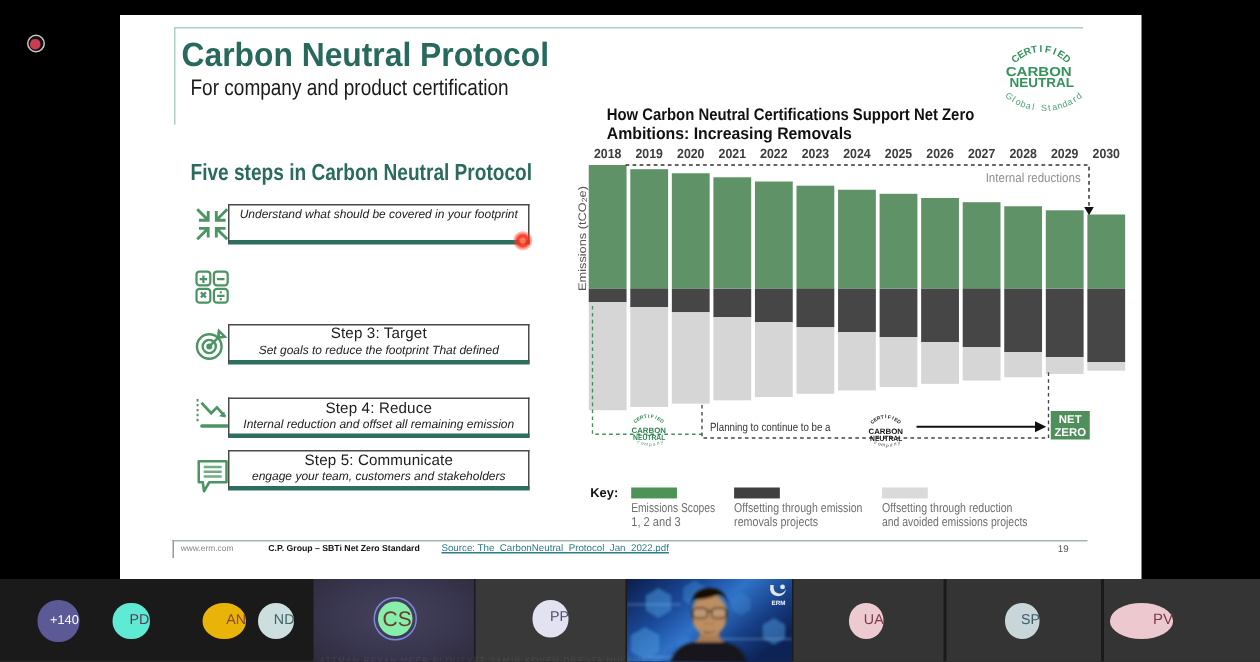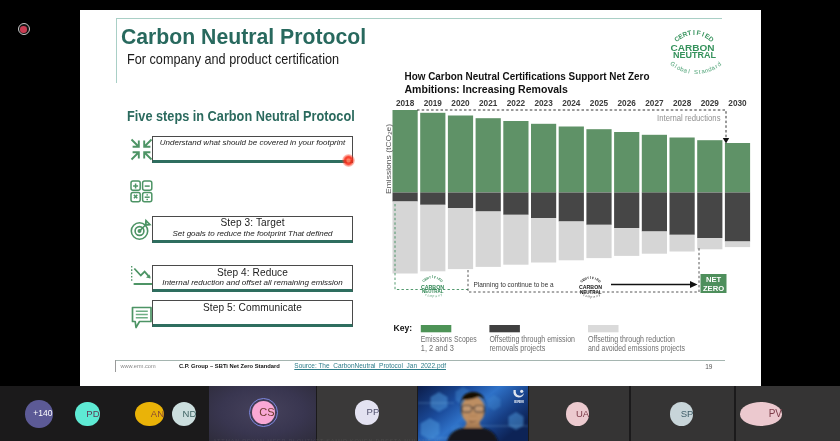--- a/index.html
+++ b/index.html
@@ -72,20 +72,21 @@
       <div class="ss">Internal reduction and offset all remaining emission</div>
     </div>
 <div class="abs" style="left:50px;top:295.5px;width:23px;height:23px"><svg width="23" height="23" viewBox="0 0 23 23">
         <g stroke="#4d9465" fill="none">
 <path stroke-width="1.7" d="M 2.5 1.5 H 21 V 15.5 H 9.5 L 6 21.5 L 5.2 15.5 H 2.5 Z" stroke-linejoin="round"></path>
 <path stroke-width="1.6" stroke="#6fae85" d="M 5.8 5.3 H 17.8 M 5.8 8.5 H 17.8 M 5.8 11.7 H 17.8"></path>
 </g>
       </svg></div>
 <div class="stepbox" style="top:290.0px">
 <div class="st">Step 5: Communicate</div>
+      <div class="ss">engage your team, customers and stakeholders</div>
     </div>
 <svg class="abs" style="left:0;top:0" width="681" height="376" viewBox="0 0 681 376" font-family="Liberation Sans, sans-serif">
 <text x="324.5" y="70" font-size="11.2" font-weight="bold" fill="#111" textLength="245" lengthAdjust="spacingAndGlyphs">How Carbon Neutral Certifications Support Net Zero</text>
 <text x="324.5" y="82.5" font-size="11.2" font-weight="bold" fill="#111" textLength="163.4" lengthAdjust="spacingAndGlyphs">Ambitions: Increasing Removals</text>
 <text x="325.1" y="95.5" font-size="8.8" font-weight="bold" fill="#3c3c3c" text-anchor="middle" textLength="18.3" lengthAdjust="spacingAndGlyphs">2018</text>
 <rect x="312.5" y="100.0" width="25.2" height="82.5" fill="#5f9267"></rect>
 <rect x="312.5" y="182.5" width="25.2" height="9.0" fill="#464646"></rect>
 <rect x="312.5" y="191.5" width="25.2" height="72.0" fill="#d6d6d6"></rect>
 <text x="352.8" y="95.5" font-size="8.8" font-weight="bold" fill="#3c3c3c" text-anchor="middle" textLength="18.3" lengthAdjust="spacingAndGlyphs">2019</text>
 <rect x="340.2" y="102.8" width="25.2" height="79.8" fill="#5f9267"></rect>
@@ -288,17 +289,17 @@
 <path d="M 3 1.5 Q 2 8.5 8 9 Q 13 9 13.5 4 Q 12 7.6 8.6 7.1 Q 4.6 6.4 5.3 1.5 Z" fill="#dfe5ef"></path>
 <circle cx="11.2" cy="2.8" r="1.6" fill="#dfe5ef"></circle>
 <text x="8.5" y="14.5" font-size="4.2" font-weight="bold" fill="#f2f5fa" text-anchor="middle">ERM</text>
 </g>
 </svg></div>
 <div class="av" style="left:25.0px;top:400.1px;width:27.5px;height:27.5px;background:#5c5a96;color:#fff;font-size:8.5px;line-height:27.5px">+140</div>
 <div class="av" style="left:75.0px;top:401.6px;width:24.5px;height:24.5px;background:#5eead4;color:#5e3a56;font-size:9.5px;line-height:24.5px">PD</div>
 <div class="av" style="left:135px;top:401.6px;width:29px;height:24.5px;background:#eab308;color:#8a4a32;font-size:9.5px;line-height:24.5px">AN</div>
 <div class="av" style="left:171.8px;top:401.6px;width:24.5px;height:24.5px;background:#ccdede;color:#3f6464;font-size:9.5px;line-height:24.5px">ND</div>
 <div class="abs" style="left:248.5px;top:397.8px;width:29px;height:29px;border-radius:50%;border:1.8px solid #7d87e0"></div>
-<div class="av" style="left:251.5px;top:400.8px;width:23px;height:23px;background:#f9a8d4;color:#6f3c2f;font-size:11px;line-height:23px">CS</div>
+<div class="av" style="left:251.5px;top:400.8px;width:23px;height:23px;background:#86efac;color:#6f3c2f;font-size:14px;line-height:23px">CS</div>
 <div class="av" style="left:354.8px;top:400.4px;width:24.5px;height:24.5px;background:#e3e2f1;color:#51516e;font-size:9.5px;line-height:24.5px">PP</div>
 <div class="av" style="left:565.6px;top:402.4px;width:23.5px;height:23.5px;background:#eccacf;color:#7c3b48;font-size:9.5px;line-height:23.5px">UA</div>
 <div class="av" style="left:669.9px;top:402.4px;width:23.5px;height:23.5px;background:#c8d5d9;color:#42606b;font-size:9.5px;line-height:23.5px">SP</div>
 <div class="av" style="left:740px;top:402.4px;width:42px;height:23.5px;background:#ecc9cf;color:#7c3b48;font-size:10px;line-height:23.5px">PV</div>
 <div class="abs" style="left:213px;top:437.5px;width:420px;height:3.5px;overflow:hidden;color:#888;font-size:5.5px;letter-spacing:0.8px;opacity:0.18">ATTMAN REYAN MEER PLOUTVET SAMIR KOVEN DRESTA NULAME VI</div>
 </body></html>

